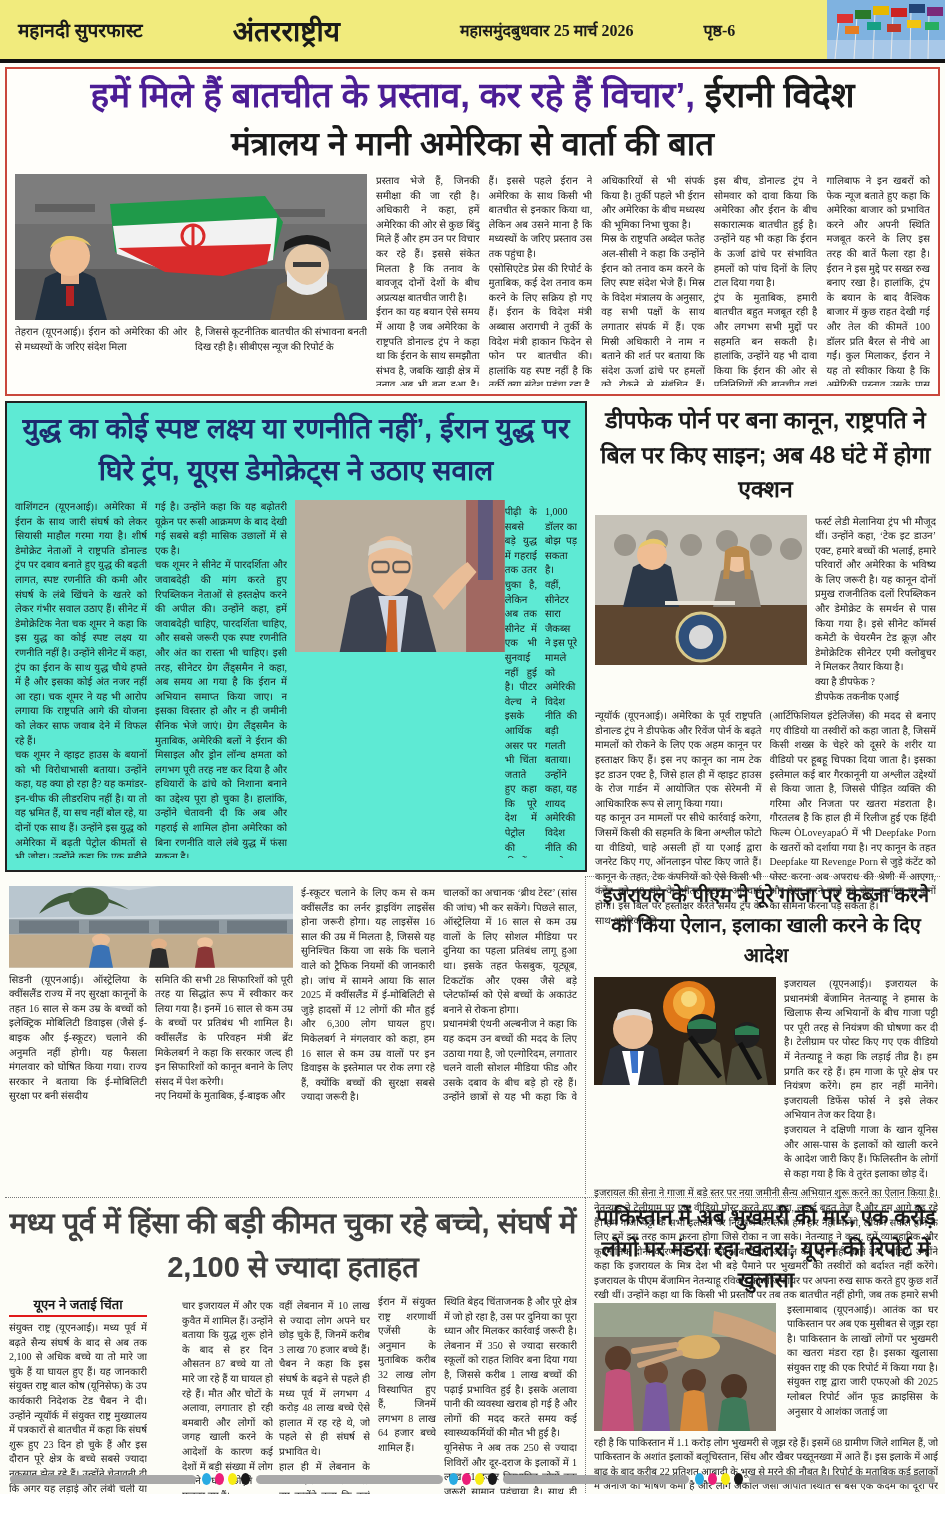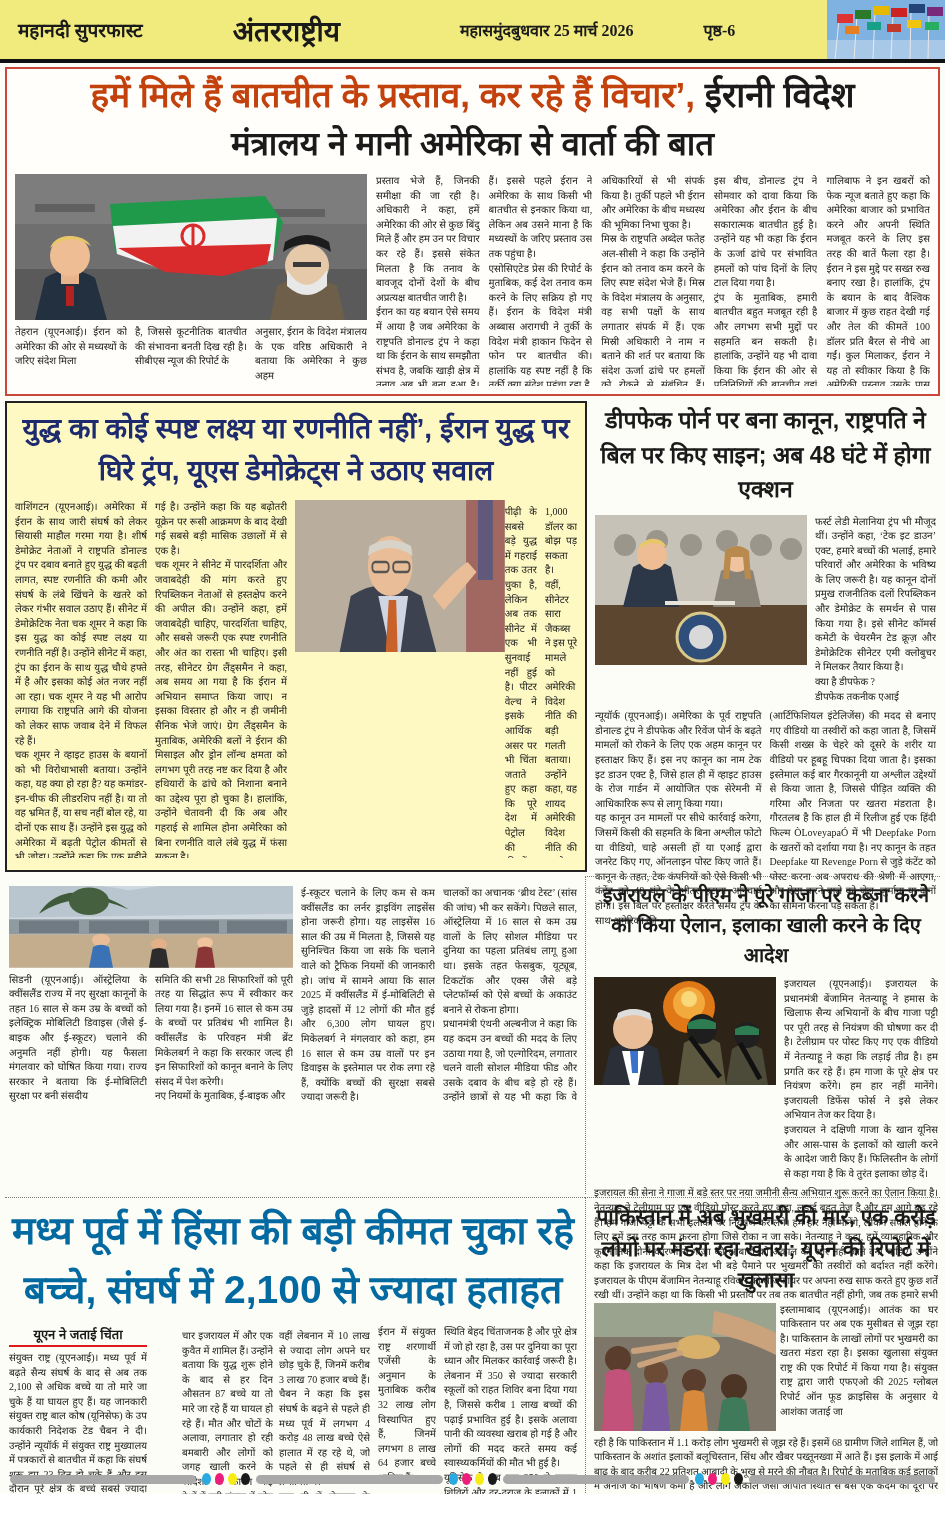--- a/index.html
+++ b/index.html
@@ -18,33 +18,33 @@
   .m-flags{position:absolute;right:0;top:0;width:118px;height:59px;}
 
   
   .headline{font-family:"Liberation Sans",sans-serif;font-weight:bold;text-align:center;line-height:1.25;}
   .col{font-size:10px;line-height:1.46;text-align:justify;overflow:hidden;white-space:pre-line;}
   .photo{display:block;}
 
   
   .a-iran{margin:4px 5px 0 5px;height:329px;border:2px solid #c9473b;background:#fffefa;padding:4px 8px 6px 8px;}
   .a-iran .h1line1{font-size:35px;}
-  .a-iran .h1line1 .red{color:#c2410c;}
+  .a-iran .h1line1 .red{color:#4c1d95;}
   .a-iran .h1line2{font-size:33px;margin-top:6px;}
   .a-iran-body{display:flex;gap:9px;margin-top:10px;height:212px;}
   .a-iran-left{width:352px;flex:none;display:flex;flex-direction:column;align-items:center;}
   .a-iran-left .photo{width:352px;height:146px;}
   .a-iran-mini{display:flex;gap:8px;margin-top:5px;flex:1;}
   .a-iran-mini .col{flex:1;}
   .a-iran-cols{flex:1;display:flex;gap:9px;}
   .a-iran-cols .col{flex:1;}
 
   
   .row2{display:flex;margin:5px 5px 0 5px;height:471px;gap:8px;}
-  .a-war{width:582px;flex:none;border:2px solid #222;padding:5px 8px;background:#fef9c3;}
+  .a-war{width:582px;flex:none;border:2px solid #222;padding:5px 8px;background:#5eead4;}
   .a-war .headline{color:#1d2a6e;font-size:28px;line-height:1.5;}
   .a-war-body{display:flex;gap:8px;margin-top:8px;height:358px;}
   .a-war-body .col{flex:1;}
   .a-war-right{width:282px;flex:none;display:flex;flex-direction:row;}
   .a-war-right .photo{width:282px;height:152px;}
   .a-war-sub{display:flex;gap:8px;flex:1;margin-top:5px;}
   .a-war-sub .col{flex:1;}
 
   .a-deep{flex:1;padding:2px 4px 0 0;}
   .a-deep .headline{font-size:23px;line-height:1.5;}
@@ -68,36 +68,36 @@
   .a-isr{flex:1;border-left:1px dotted #777;border-top:1px dotted #777;padding:3px 2px 0 8px;}
   .a-isr .headline{font-size:20px;line-height:1.5;}
   .a-isr-top{display:flex;gap:8px;margin-top:7px;}
   .a-isr-top .photo{width:182px;height:108px;flex:none;}
   .a-isr-top .col{flex:1;}
   .a-isr-full{margin-top:5px;height:118px;}
 
   
   .row4{display:flex;margin:3px 5px 0 5px;height:302px;}
   .a-mid{width:580px;flex:none;border-top:1px dotted #777;padding:4px 8px 0 4px;}
-  .a-mid .headline{color:#0369a1;font-size:39px;line-height:1.5;}
+  .a-mid .headline{color:#404040;font-size:29px;line-height:1.5;}
   .a-mid-body{display:flex;gap:8px;margin-top:6px;height:218px;}
   .a-mid-c1wrap{width:138px;flex:none;display:flex;flex-direction:column;}
   .sub-head{font-family:"Liberation Sans",sans-serif;font-weight:bold;font-size:13px;text-align:center;
             border-bottom:2px solid #e01a1a;padding-bottom:2px;margin-bottom:4px;}
   .a-mid-c1wrap .col{flex:1;}
   .a-mid-mid{width:188px;flex:none;display:flex;flex-direction:column;margin-left:27px;}
   .a-mid-mid .photo{width:188px;height:130px;}
   .a-mid-mini{display:flex;gap:6px;flex:1;margin-top:4px;}
   .a-mid-mini .col{flex:1;}
   .a-mid-narrow{width:58px;flex:none;}
   .a-mid-body > .col.last{flex:1;}
 
   .a-pak{flex:1;border-left:1px dotted #777;border-top:1px dotted #777;padding:3px 2px 0 8px;}
   .a-pak .headline{font-size:21px;line-height:1.5;}
-  .a-pak-top{display:flex;gap:4px;margin-top:7px;}
+  .a-pak-top{display:flex;gap:11px;margin-top:7px;}
   .a-pak-top .photo{width:182px;height:128px;flex:none;}
   .a-pak-top .col{flex:1;}
   .a-pak-full{margin-top:5px;height:96px;}
 
   
   .pstrip{position:absolute;left:10px;right:10px;bottom:8px;height:14px;display:flex;align-items:center;gap:6px;}
   .pbar{height:9px;background:#a9a9a9;border-radius:5px;flex:1;}
   .pdots{display:flex;gap:4px;flex:none;}
   .pdot{width:9px;height:12px;border-radius:50%;}
 </style>
@@ -173,21 +173,20 @@
             <path d="M255 146 L262 112 Q290 96 322 112 L330 146 Z" fill="#6e5f4a"></path>
             <circle cx="292" cy="92" r="22" fill="#e6c9a8"></circle>
             <path d="M272 96 Q292 126 312 96 L312 112 Q292 130 272 112 Z" fill="#e8e8e8"></path>
             <path d="M268 78 Q292 62 316 78 L314 68 Q292 54 270 68 Z" fill="#1c1c1c"></path>
             <rect x="278" y="88" width="28" height="5" fill="#3a3a3a"></rect>
           </g>
         </svg>
         <div class="a-iran-mini">
           <div class="col">तेहरान (यूएनआई)। ईरान को अमेरिका की ओर से मध्यस्थों के जरिए संदेश मिला</div>
           <div class="col">है, जिससे कूटनीतिक बातचीत की संभावना बनती दिख रही है। सीबीएस न्यूज की रिपोर्ट के</div>
-          <div class="col">अनुसार, ईरान के विदेश मंत्रालय के एक वरिष्ठ अधिकारी ने बताया कि अमेरिका ने कुछ अहम</div>
         </div>
       </div>
       <div class="a-iran-cols">
         <div class="col">प्रस्ताव भेजे हैं, जिनकी समीक्षा की जा रही है। अधिकारी ने कहा, हमें अमेरिका की ओर से कुछ बिंदु मिले हैं और हम उन पर विचार कर रहे हैं। इससे संकेत मिलता है कि तनाव के बावजूद दोनों देशों के बीच अप्रत्यक्ष बातचीत जारी है।
 ईरान का यह बयान ऐसे समय में आया है जब अमेरिका के राष्ट्रपति डोनाल्ड ट्रंप ने कहा था कि ईरान के साथ समझौता संभव है, जबकि खाड़ी क्षेत्र में तनाव अब भी बना हुआ है। इस स्थिति का असर वैश्विक ऊर्जा बाजार पर भी पड़ रहा है और कई देश तनाव कम करने की कोशिशों में जुटे</div>
         <div class="col">हैं। इससे पहले ईरान ने अमेरिका के साथ किसी भी बातचीत से इनकार किया था, लेकिन अब उसने माना है कि मध्यस्थों के जरिए प्रस्ताव उस तक पहुंचा है।
 एसोसिएटेड प्रेस की रिपोर्ट के मुताबिक, कई देश तनाव कम करने के लिए सक्रिय हो गए हैं। ईरान के विदेश मंत्री अब्बास अरागची ने तुर्की के विदेश मंत्री हाकान फिदेन से फोन पर बातचीत की। हालांकि यह स्पष्ट नहीं है कि तुर्की क्या संदेश पहुंचा रहा है, लेकिन यह जरूर सामने आया है कि फिदेन ने कतर, सऊदी अरब, पाकिस्तान, मिस्र, यूरोपीय संघ और अमेरिकी</div>
         <div class="col">अधिकारियों से भी संपर्क किया है। तुर्की पहले भी ईरान और अमेरिका के बीच मध्यस्थ की भूमिका निभा चुका है।
 मिस्र के राष्ट्रपति अब्देल फतेह अल-सीसी ने कहा कि उन्होंने ईरान को तनाव कम करने के लिए स्पष्ट संदेश भेजे हैं। मिस्र के विदेश मंत्रालय के अनुसार, वह सभी पक्षों के साथ लगातार संपर्क में हैं। एक मिस्री अधिकारी ने नाम न बताने की शर्त पर बताया कि संदेश ऊर्जा ढांचे पर हमलों को रोकने से संबंधित हैं। खाड़ी देश भी इस प्रयास में लगे हैं कि संघर्ष ऊर्जा सुविधाओं तक न पहुंचे।</div>
         <div class="col">इस बीच, डोनाल्ड ट्रंप ने सोमवार को दावा किया कि अमेरिका और ईरान के बीच सकारात्मक बातचीत हुई है। उन्होंने यह भी कहा कि ईरान के ऊर्जा ढांचे पर संभावित हमलों को पांच दिनों के लिए टाल दिया गया है।

